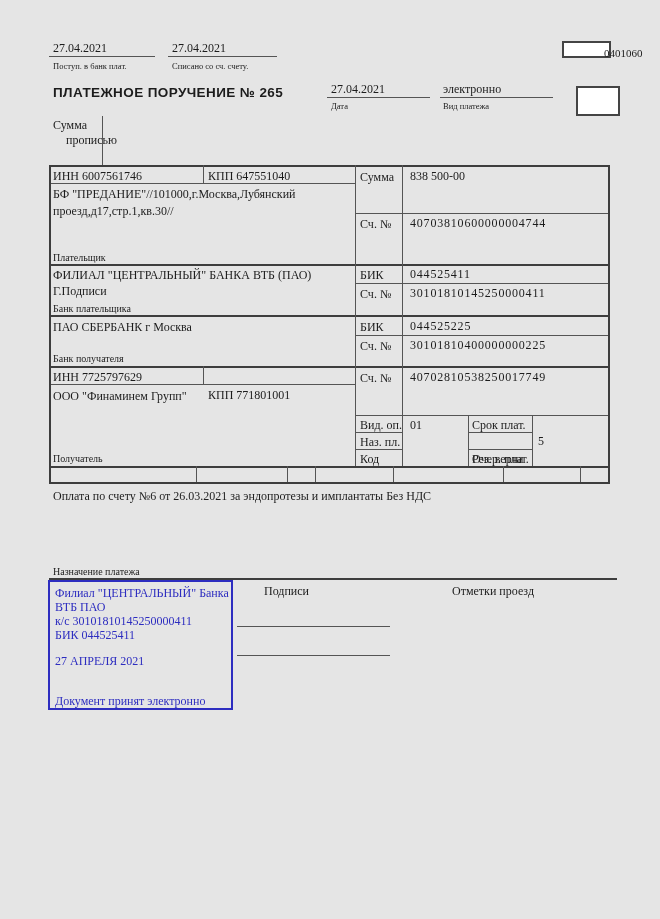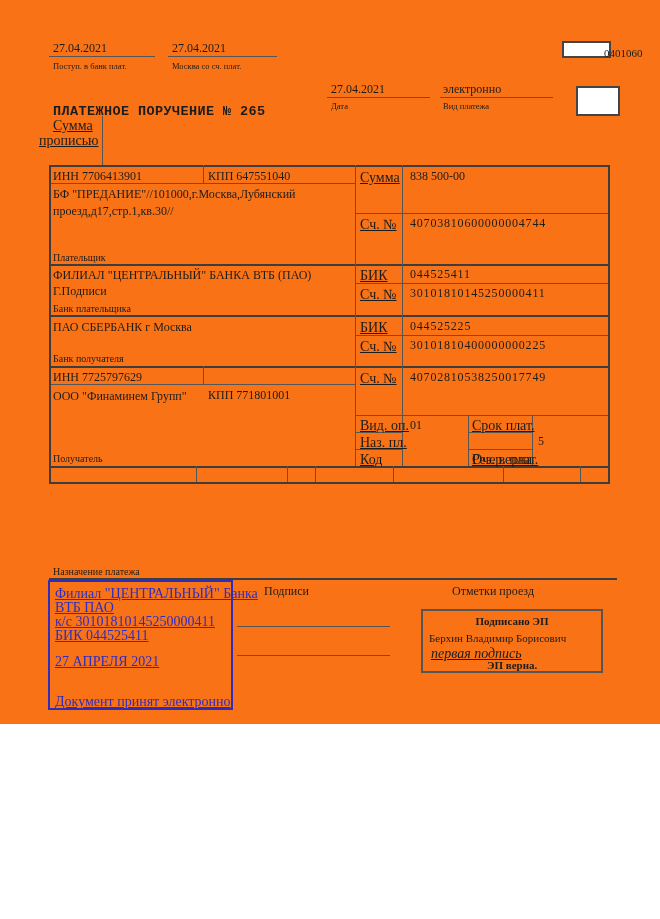--- a/index.html
+++ b/index.html
@@ -1,29 +1,29 @@
 <!DOCTYPE html>
 <html><head>
 <meta charset="utf-8">
 <style>
   * { margin:0; padding:0; box-sizing:border-box; }
   html,body { background:#ffffff; }
   .page {
-    position:relative; width:660px; height:724px; background:#f97316;
+    position:relative; width:660px; height:919px; background:#e5e5e5;
     font-family:"Liberation Serif", serif; color:#1c1c1c; overflow:hidden;
   }
   .abs { position:absolute; white-space:nowrap; }
   .t8  { font-size:8.5px; }
   .t10 { font-size:10px; }
-  .t10l{ font-size:14px;text-decoration:underline; }
+  .t10l{ font-size:12px; }
   .t11 { font-size:11px; }
   .t12 { font-size:12px; }
   .b { font-weight:bold; }
   .i { font-style:italic; }
-  .sans { font-family:Liberation Mono, monospace;margin-top:19px; }
+  .sans { font-family:Liberation Sans, sans-serif; }
   .num { letter-spacing:0.8px; }
   .hline  { position:absolute; height:1px; background:#555; }
   .hline2 { position:absolute; height:2px; background:#3d3d3d; }
   .vline  { position:absolute; width:1px; background:#555; }
   .vline2 { position:absolute; width:2px; background:#3d3d3d; }
   .box { position:absolute; border:2px solid #444; background:#fff;padding-left:40px; }
   .stamp {
     position:absolute; left:48px; top:580px; width:185px; height:130px;
     border:2px solid #2d2dc0; color:#2d2dc0;
   }
@@ -37,40 +37,40 @@
 <body>
 
 <div class="page">
 
   <div class="abs t12" style="left:53px;top:41px">27.04.2021</div>
   <div class="hline" style="left:49px;top:56px;width:106px"></div>
   <div class="abs t8" style="left:53px;top:61px">Поступ. в банк плат.</div>
 
   <div class="abs t12" style="left:172px;top:41px">27.04.2021</div>
   <div class="hline" style="left:168px;top:56px;width:109px"></div>
-  <div class="abs t8" style="left:172px;top:61px">Москва со сч. плат.</div>
+  <div class="abs t8" style="left:172px;top:61px">Списано со сч. счету.</div>
 
   <div class="box" style="left:562px;top:41px;width:49px;height:17px;text-align:center">
     <span class="t11" style="line-height:13px">0401060</span>
   </div>
 
   <div class="abs sans b" style="left:53px;top:85px;font-size:13.5px;letter-spacing:0.4px">ПЛАТЕЖНОЕ ПОРУЧЕНИЕ № 265</div>
 
   <div class="abs t12" style="left:331px;top:82px">27.04.2021</div>
   <div class="hline" style="left:327px;top:97px;width:103px"></div>
   <div class="abs t8" style="left:331px;top:101px">Дата</div>
 
   <div class="abs t12" style="left:443px;top:82px">электронно</div>
   <div class="hline" style="left:440px;top:97px;width:113px"></div>
   <div class="abs t8" style="left:443px;top:101px">Вид платежа</div>
 
   <div class="box" style="left:576px;top:86px;width:30px;height:30px"></div>
 
   <div class="abs t10l" style="left:53px;top:118px">Сумма</div>
-  <div class="abs t10l" style="left:39px;top:133px">прописью</div>
+  <div class="abs t10l" style="left:66px;top:133px">прописью</div>
   <div class="vline" style="left:102px;top:116px;height:49px"></div>
 
   <div class="hline2" style="left:49px;top:165px;width:561px"></div>
   <div class="hline" style="left:49px;top:183px;width:306px"></div>
   <div class="hline" style="left:355px;top:213px;width:255px"></div>
   <div class="hline2" style="left:49px;top:264px;width:561px"></div>
   <div class="hline" style="left:355px;top:283px;width:255px"></div>
   <div class="hline2" style="left:49px;top:315px;width:561px"></div>
   <div class="hline" style="left:355px;top:335px;width:255px"></div>
   <div class="hline2" style="left:49px;top:366px;width:561px"></div>
@@ -92,21 +92,21 @@
   <div class="vline" style="left:468px;top:415px;height:51px"></div>
   <div class="vline" style="left:532px;top:415px;height:51px"></div>
 
   <div class="vline" style="left:196px;top:466px;height:16px"></div>
   <div class="vline" style="left:287px;top:466px;height:16px"></div>
   <div class="vline" style="left:315px;top:466px;height:16px"></div>
   <div class="vline" style="left:393px;top:466px;height:16px"></div>
   <div class="vline" style="left:503px;top:466px;height:16px"></div>
   <div class="vline" style="left:580px;top:466px;height:16px"></div>
 
-  <div class="abs t12" style="left:53px;top:169px">ИНН 7706413901</div>
+  <div class="abs t12" style="left:53px;top:169px">ИНН 6007561746</div>
   <div class="abs t12" style="left:208px;top:169px">КПП 647551040</div>
   <div class="abs t12" style="left:53px;top:187px">БФ "ПРЕДАНИЕ"//101000,г.Москва,Лубянский</div>
   <div class="abs t12" style="left:53px;top:204px">проезд,д17,стр.1,кв.30//</div>
   <div class="abs t10" style="left:53px;top:252px">Плательщик</div>
   <div class="abs t10l" style="left:360px;top:170px">Сумма</div>
   <div class="abs t12" style="left:410px;top:169px">838 500-00</div>
   <div class="abs t10l" style="left:360px;top:217px">Сч. №</div>
   <div class="abs t12 num" style="left:410px;top:216px">40703810600000004744</div>
 
   <div class="abs t12" style="left:53px;top:268px">ФИЛИАЛ "ЦЕНТРАЛЬНЫЙ" БАНКА ВТБ (ПАО)</div>
@@ -137,37 +137,32 @@
   <div class="abs t12" style="left:538px;top:418px"></div>
   <div class="abs t10l" style="left:360px;top:435px">Наз. пл.</div>
   <div class="abs t12" style="left:410px;top:435px"></div>
   <div class="abs t10l" style="left:472px;top:452px">Очер. плат.</div>
   <div class="abs t12" style="left:538px;top:434px">5</div>
   <div class="abs t10l" style="left:360px;top:452px">Код</div>
   <div class="abs t12" style="left:410px;top:452px"></div>
   <div class="abs t10l" style="left:472px;top:452px">Рез. верна</div>
   <div class="abs t12" style="left:538px;top:452px"></div>
 
+  <div class="abs t12" style="left:53px;top:489px">Оплата по счету №6 от 26.03.2021 за эндопротезы и имплантаты Без НДС</div>
   <div class="abs t10" style="left:53px;top:566px">Назначение платежа</div>
   <div class="hline2" style="left:49px;top:578px;width:568px"></div>
 
   <div class="stamp">
     <div class="abs t10l" style="left:5px;top:4px">Филиал "ЦЕНТРАЛЬНЫЙ" Банка</div>
     <div class="abs t10l" style="left:5px;top:18px">ВТБ ПАО</div>
     <div class="abs t10l" style="left:5px;top:32px">к/с 30101810145250000411</div>
     <div class="abs t10l" style="left:5px;top:46px">БИК 044525411</div>
     <div class="abs t10l" style="left:5px;top:72px">27 АПРЕЛЯ 2021</div>
     <div class="abs t10l" style="left:5px;top:112px">Документ принят электронно</div>
   </div>
 
   <div class="abs t12" style="left:264px;top:584px">Подписи</div>
   <div class="hline" style="left:237px;top:626px;width:153px"></div>
   <div class="hline" style="left:237px;top:655px;width:153px"></div>
 
   <div class="abs t12" style="left:452px;top:584px">Отметки проезд</div>
-  <div class="marksbox">
-    <div class="abs t11 b" style="left:0;top:4px;width:178px;text-align:center">Подписано ЭП</div>
-    <div class="abs t11" style="left:6px;top:21px">Берхин Владимир Борисович</div>
-    <div class="abs t10l i" style="left:8px;top:35px">первая подпись</div>
-    <div class="abs t11 b" style="left:64px;top:48px">ЭП верна.</div>
-  </div>
 
 </div>
 
 </body></html>

